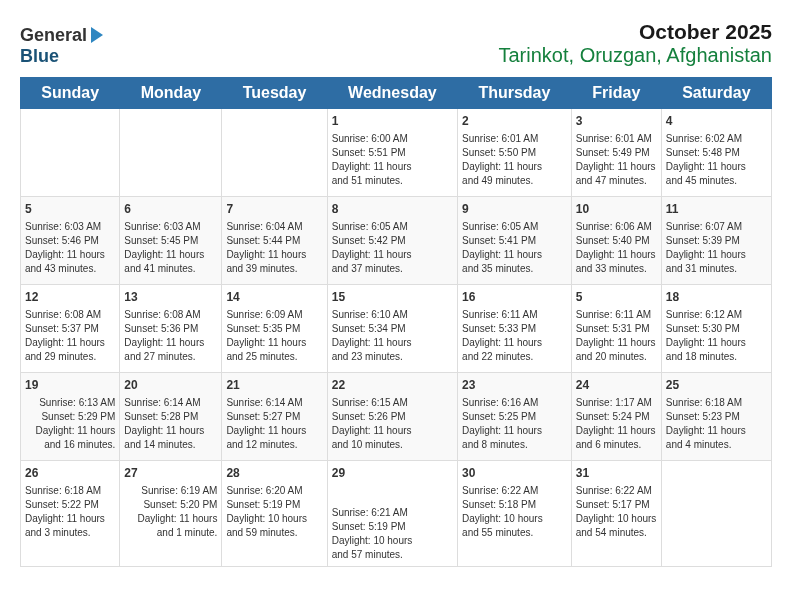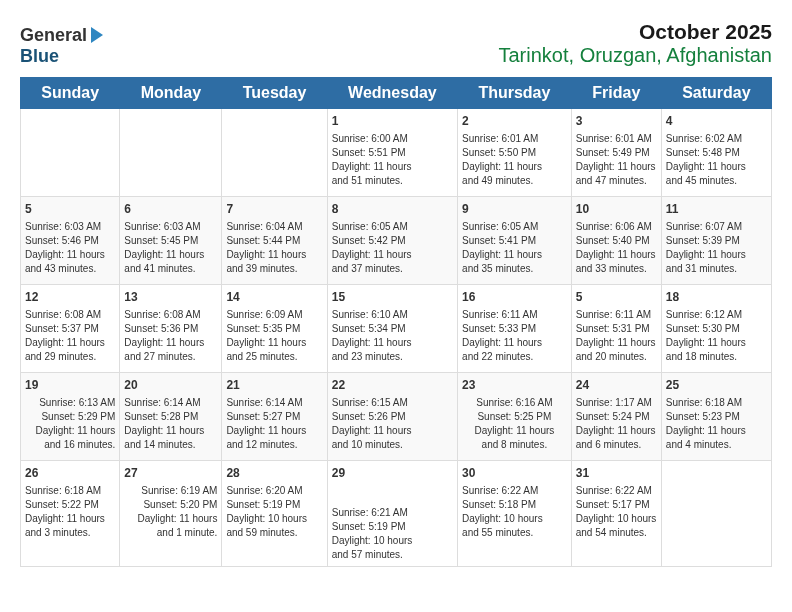--- a/index.html
+++ b/index.html
@@ -294,21 +294,21 @@
         </td>
         <td>
           <span class="day-number">22</span>
           <div class="day-info" style="white-space: pre-line;">Sunrise: 6:15 AM
 Sunset: 5:26 PM
 Daylight: 11 hours
 and 10 minutes.</div>
         </td>
         <td>
           <span class="day-number">23</span>
-          <div class="day-info" style="white-space: pre-line; text-align: center;">Sunrise: 6:16 AM
+          <div class="day-info" style="white-space: pre-line;">Sunrise: 6:16 AM
 Sunset: 5:25 PM
 Daylight: 11 hours
 and 8 minutes.</div>
         </td>
         <td>
           <span class="day-number">24</span>
           <div class="day-info" style="white-space: pre-line;">Sunrise: 1:17 AM
 Sunset: 5:24 PM
 Daylight: 11 hours
 and 6 minutes.</div>

